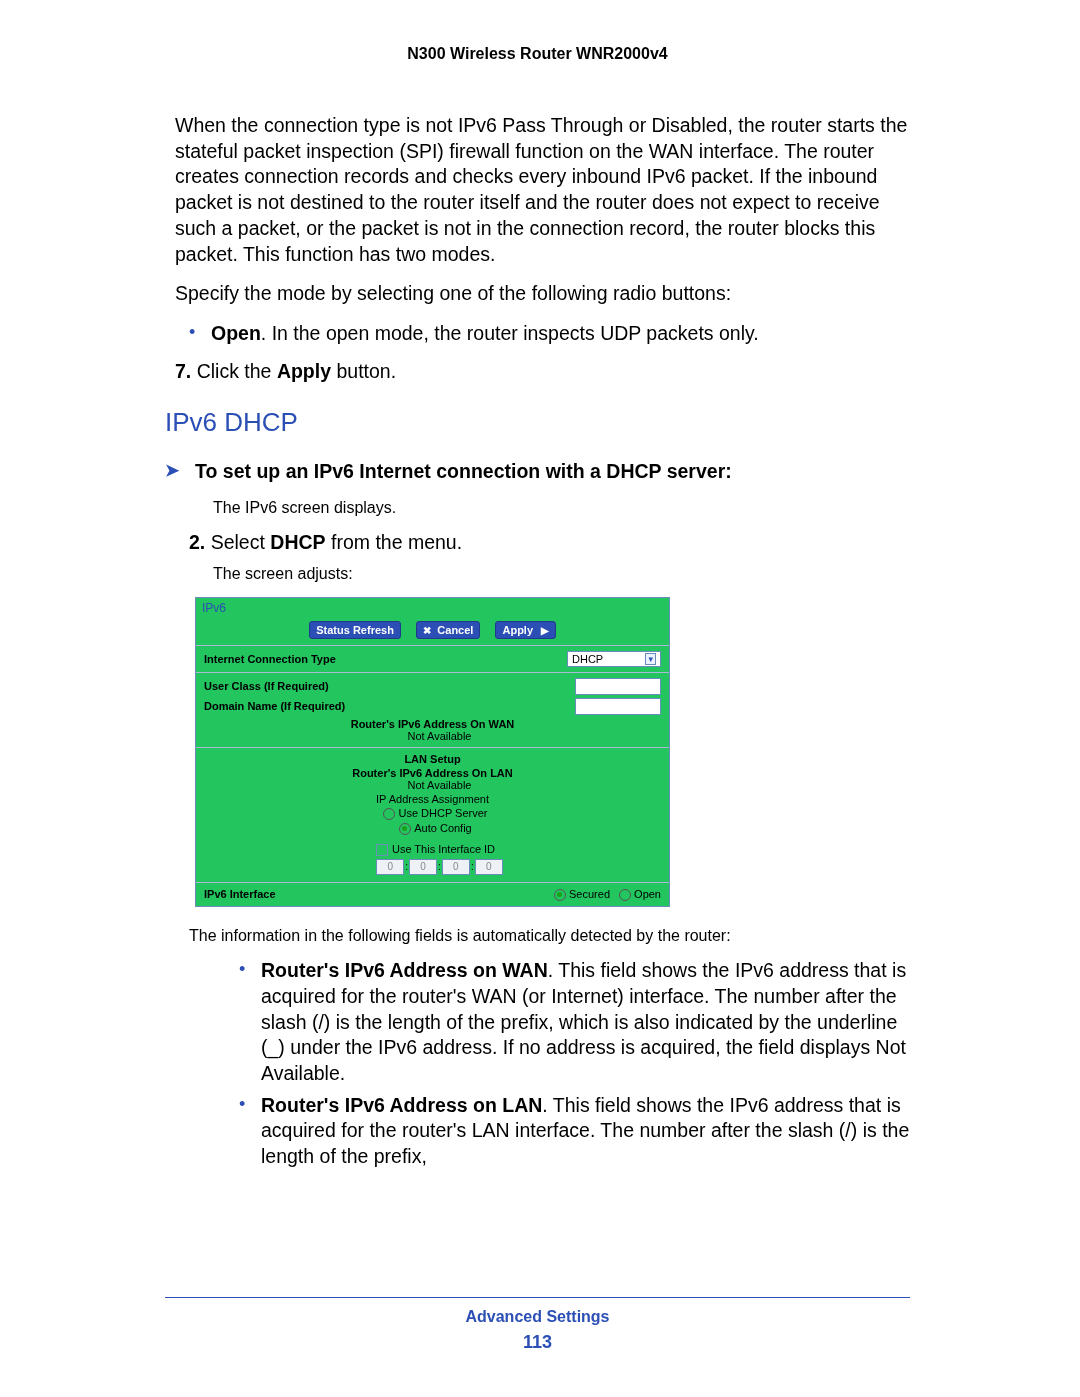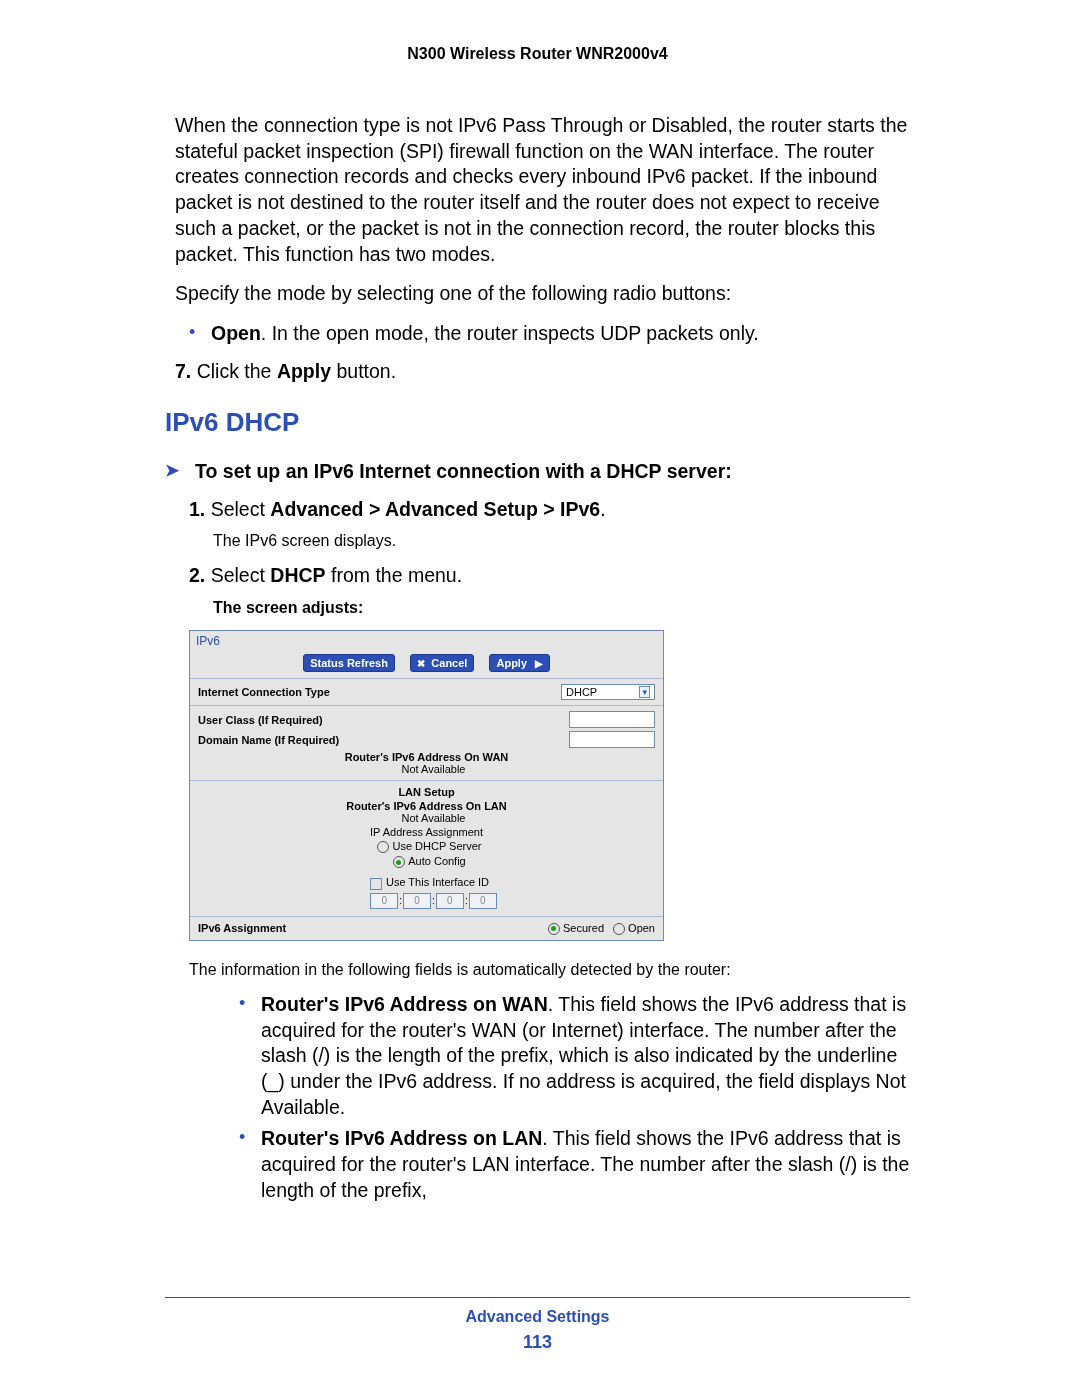--- a/index.html
+++ b/index.html
@@ -57,21 +57,21 @@
     text-indent: -24px;
   }
   .sub {
     font-size: 16px;
     line-height: 1.32;
     margin: 0 0 12px 0;
     padding-left: 24px;
   }
   .h2 {
     color: #2b4fb5;
-    font-weight: bold;
+    font-weight: normal;
     font-size: 26px;
     margin: 22px 0 22px 0;
   }
   .task-line {
     font-size: 19.5px;
     font-weight: bold;
     margin: 6px 0 14px 0;
     padding-left: 30px;
     position: relative;
   }
@@ -82,22 +82,22 @@
     left: 0;
     top: 0;
     font-size: 17px;
   }
   b { font-weight: bold; }
 
   
   .shot {
     width: 473px;
     border: 1px solid #6b8bbc;
-    background: #e5e5e5;
-    margin: 4px 0 18px 24px;
+    background: #22c55e;
+    margin: 4px 0 18px 30px;
     font-family: Arial, Helvetica, sans-serif;
     font-size: 11px;
     color: #000;
   }
   .shot-title {
     color: #2b4fb5;
     font-size: 12px;
     padding: 3px 6px 2px 6px;
   }
   .btn-row {
@@ -234,29 +234,26 @@
 
     <p class="num-step">
       <b>7.</b><span> Click the </span><b>Apply</b><span> button.</span>
     </p>
   </div>
 
   <div class="h2">IPv6 DHCP</div>
 
   <p class="task-line">To set up an IPv6 Internet connection with a DHCP server:</p>
 
-  <p class="num-step" style="padding-left:48px;text-indent:-24px;">
-    <b>1.</b><span> Select </span><b>Advanced &gt; Advanced Setup &gt; IPv6</b><span>.</span>
-  </p>
   <p class="sub" style="padding-left:48px;">The IPv6 screen displays.</p>
 
   <p class="num-step" style="padding-left:48px;text-indent:-24px;">
     <b>2.</b><span> Select </span><b>DHCP</b><span> from the menu.</span>
   </p>
-  <p class="sub" style="padding-left:48px;font-weight:bold;">The screen adjusts:</p>
+  <p class="sub" style="padding-left:48px;">The screen adjusts:</p>
 
   <div class="shot">
     <div class="shot-title">IPv6</div>
     <div class="btn-row">
       <span class="pill">Status Refresh</span>
       <span class="pill"><span class="x">✖</span><span>Cancel</span></span>
       <span class="pill"><span>Apply</span><span class="arrow">▶</span></span>
     </div>
 
     <div class="sect row-flex">
@@ -293,21 +290,21 @@
       </div>
       <div style="font-size:11px;margin:2px 0 0 6px;">
         <span class="cbox"></span><span>Use This Interface ID</span>
       </div>
       <div class="id-inputs">
         <span class="cell">0</span><span class="sep">:</span><span class="cell">0</span><span class="sep">:</span><span class="cell">0</span><span class="sep">:</span><span class="cell">0</span>
       </div>
     </div>
 
     <div class="sect row-flex">
-      <span class="row-label">IPv6 Assignment</span>
+      <span class="row-label">IPv6 Interface</span>
       <span>
         <span><span class="radio-dot"></span><span>Secured</span></span>
         <span style="margin-left:6px;"><span class="radio-empty"></span><span>Open</span></span>
       </span>
     </div>
   </div>
 
   <p class="sub" style="padding-left:24px;">The information in the following fields is automatically detected by the router:</p>
 
   <ul class="bullet-list after">

